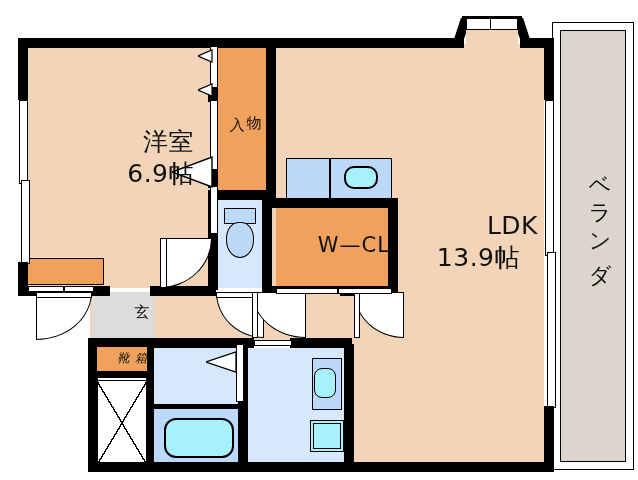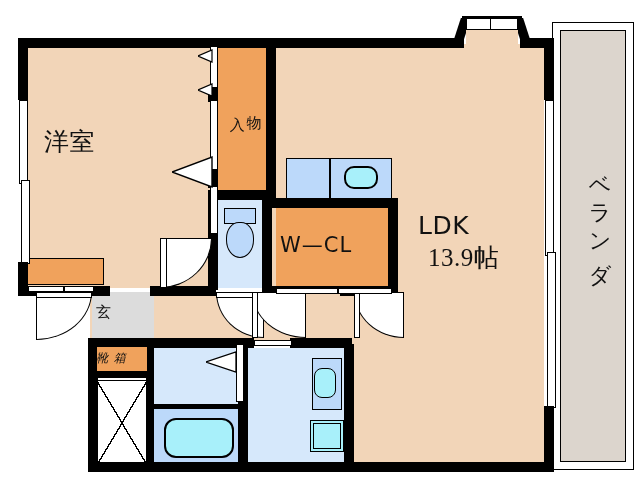--- a/index.html
+++ b/index.html
@@ -32,21 +32,21 @@
   
   .wall { background: #000000; }
 
   
   .outline { border: 1px solid #000; box-sizing: border-box; }
   .outline-thin { border: 1px solid #000; box-sizing: border-box; background: transparent; }
 
   
   .label {
     color: #111111;
-    text-align: left;
+    text-align: right;
     line-height: 1.12;
     white-space: pre-line;
     font-weight: 500;
     letter-spacing: 0.5px;
   }
   .label-big { font-size: 25px; }
   .label-mid { font-size: 22px; }
   .label-small { font-size: 15px; }
   .label-tiny { font-size: 12px; letter-spacing: 1px; }
   .vert {
@@ -240,24 +240,25 @@
   <svg class="abs" style="left:206px; top:350px; width:32px; height:24px;">
     <polygon points="30,2 30,22 0,12" fill="#fff" stroke="#000" stroke-width="1.3"></polygon>
   </svg>
 
   <div class="abs pane" style="left:28px; top:286px; width:36px; height:6px;"></div>
   <div class="abs pane" style="left:64px; top:286px; width:30px; height:6px;"></div>
 
   <div class="abs pane" style="left:254px; top:340px; width:38px; height:6px;"></div>
 
   <div class="abs label label-big" style="left:44px; top:128px; width:150px;">洋室</div>
+  <div class="abs label label-big" style="left:44px; top:160px; width:150px;">6.9帖</div>
 
   <div class="abs label label-small vert" style="left:226px; top:104px; width:36px;">物
 入</div>
 
   <div class="abs label label-big" style="left:418px; top:212px; width:120px;">LDK</div>
 
   <div class="abs label label-wcl" style="left:280px; top:234px; width:110px;">W—CL</div>
-  <div class="abs label label-big" style="left:428px; top:244px; width:120px;font-family:Liberation Serif, serif;">13.9帖</div>
+  <div class="abs label label-big" style="left:400px; top:244px; width:120px;">13.9帖</div>
 
   <div class="abs label label-small" style="left:96px; top:304px; width:54px;">玄</div>
 
 </div>
 
 </body></html>

